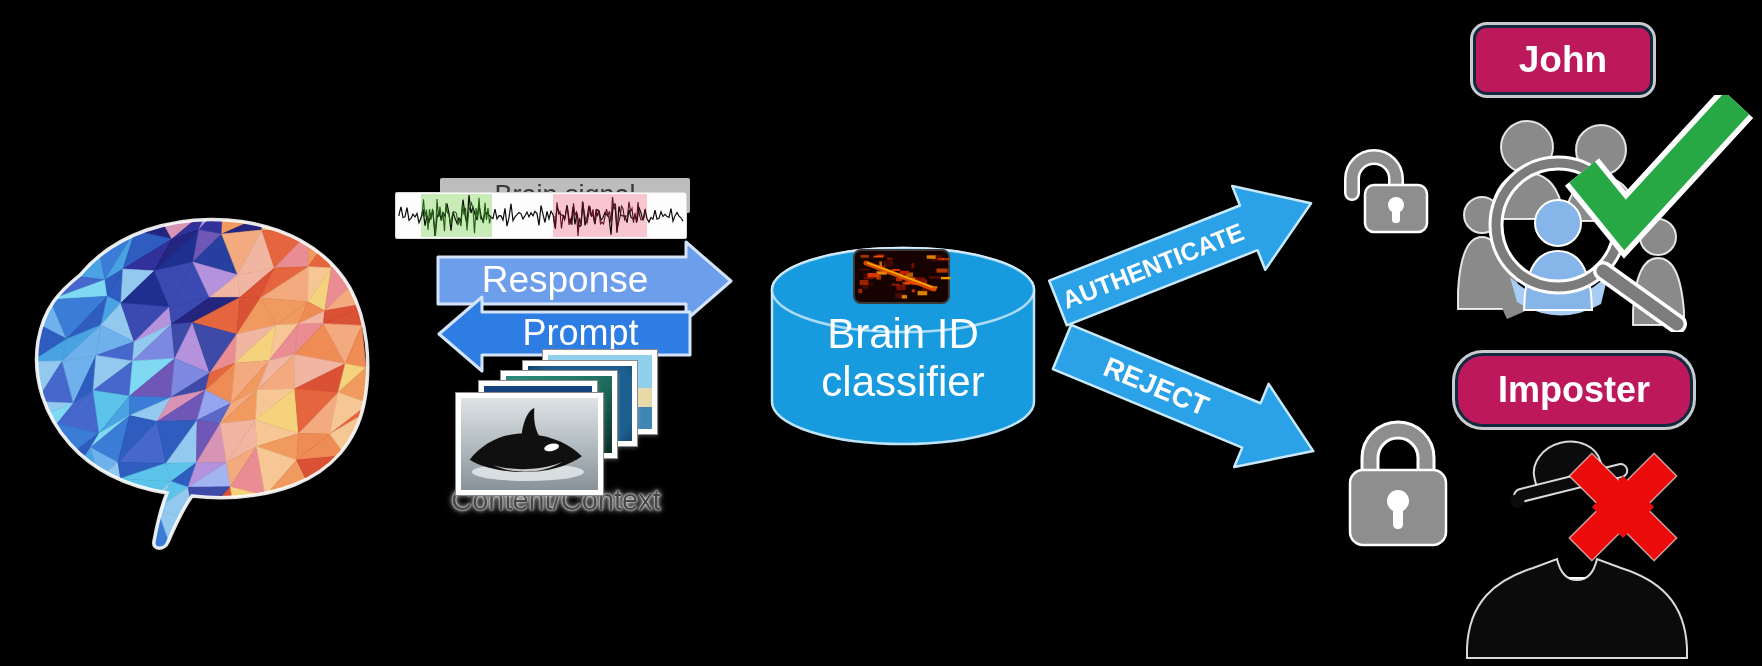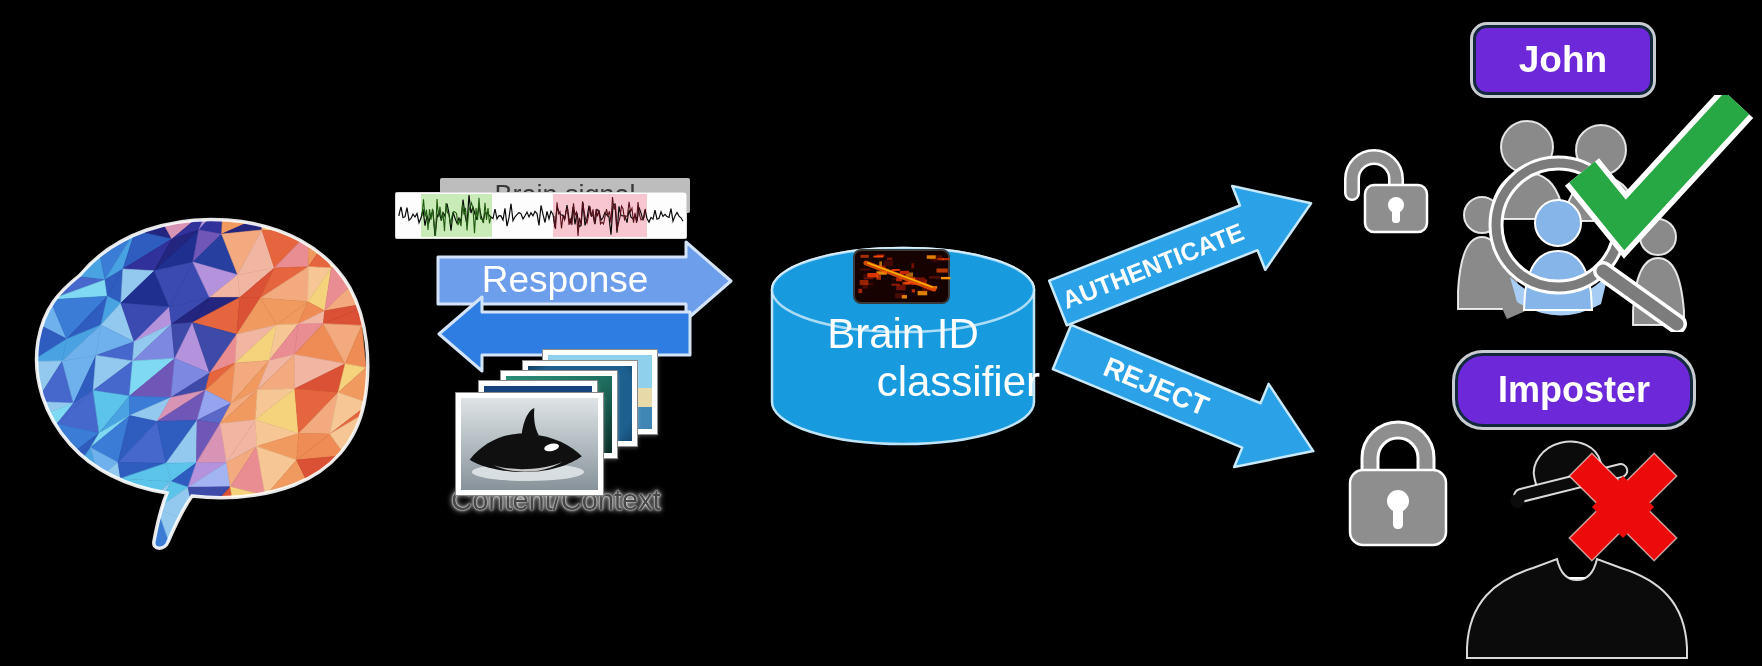--- a/index.html
+++ b/index.html
@@ -12,23 +12,23 @@
   .ctx-label{left:425px;top:484px;width:262px;text-align:center;font-size:29px;color:#474747;
     text-shadow:0 0 3px #fff,0 0 6px #fff,0 0 1px #fff;}
   
   .resp-text{left:445px;top:255px;width:240px;height:50px;color:#fff;font-size:37px;
     display:flex;align-items:center;justify-content:center;}
   .prompt-text{left:478px;top:310px;width:205px;height:45px;color:#fff;font-size:36px;
     display:flex;align-items:center;justify-content:center;}
   
   .cyl-line{left:766px;width:274px;text-align:center;color:#fff;font-weight:normal;font-size:42px;}
   .cyl-line1{top:310px;}
-  .cyl-line2{top:358px;text-align:right;}
+  .cyl-line2{top:358px;}
   
-  .name-btn{background:#6d28d9;border:3px solid #12293d;border-radius:14px;
+  .name-btn{background:#be185d;border:3px solid #12293d;border-radius:14px;
     box-shadow:0 0 0 3px rgba(235,240,245,.85);color:#fff;font-weight:bold;
     display:flex;align-items:center;justify-content:center;}
   .john-btn{left:1473px;top:25px;width:174px;height:64px;font-size:37px;}
   .imposter-btn{left:1455px;top:353px;width:232px;height:68px;font-size:36px;border-radius:28px;}
   
   .photo{position:absolute;background:#fff;padding:5px;box-shadow:0 0 0 1px #8a8a8a,1px 2px 4px rgba(255,255,255,.25);}
   .photo .ph-inner{width:100%;height:100%;}
   .ph5{left:543px;top:350px;width:104px;height:74px;z-index:1;}
   .ph4{left:523px;top:361px;width:104px;height:75px;z-index:2;}
   .ph3{left:501px;top:371px;width:106px;height:77px;z-index:3;}
@@ -304,20 +304,21 @@
       <text x="102" y="9" text-anchor="middle" font-size="25" font-weight="bold" fill="#fff">AUTHENTICATE</text>
     </g>
 
     <g transform="translate(1062,347) rotate(22.5)">
       <polygon points="0,-24 205,-24 205,-45 272,0 205,45 205,24 0,24" fill="#2ba2e7" stroke="#c8e9fb" stroke-width="2.5" stroke-linejoin="round"></polygon>
       <text x="102" y="10" text-anchor="middle" font-size="28" font-weight="bold" fill="#fff">REJECT</text>
     </g>
   </svg>
 
   <div class="abs resp-text">Response</div>
+  <div class="abs prompt-text">Prompt</div>
 
   <div>
     <div class="photo ph5">
         <div class="ph-inner g-sky"></div>
       </div>
     <div class="photo ph4">
         <div class="ph-inner g-jelly"></div>
       </div>
     <div class="photo ph3">
         <div class="ph-inner g-reef"></div>

